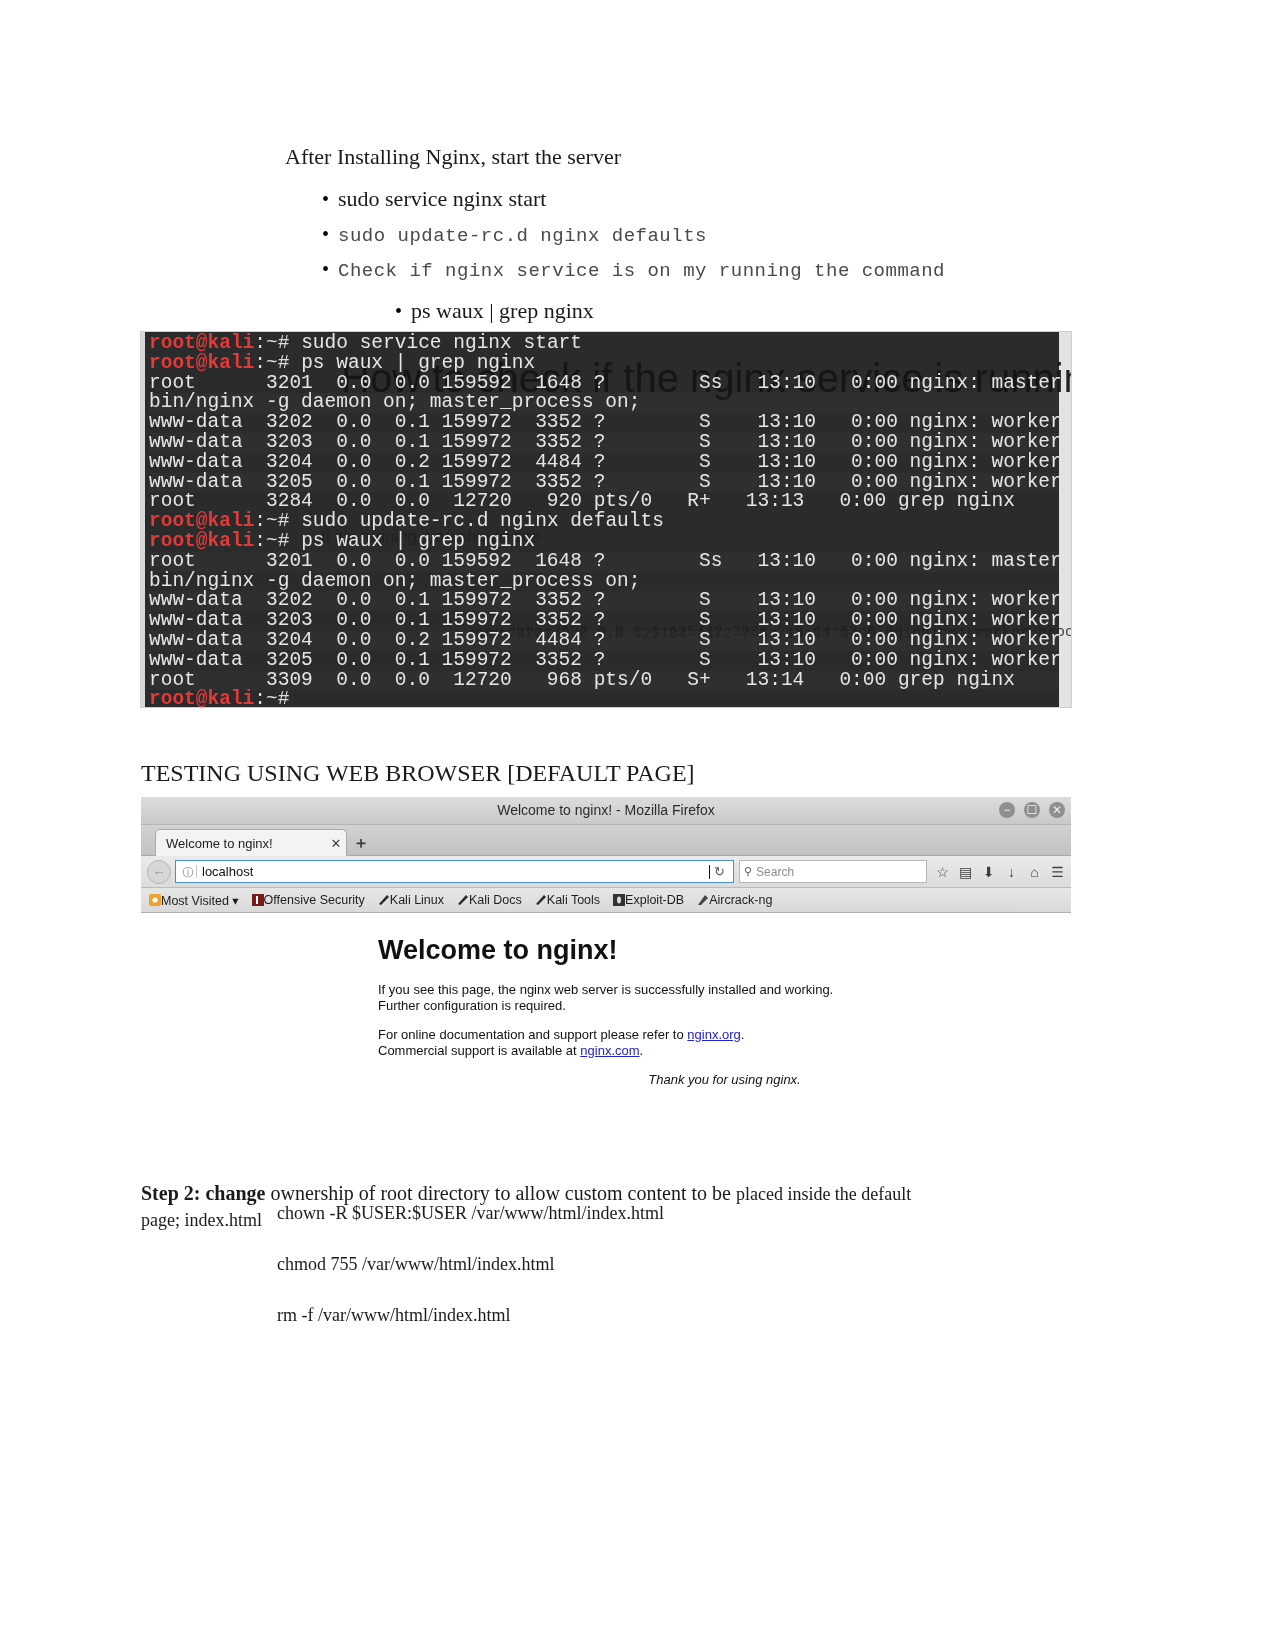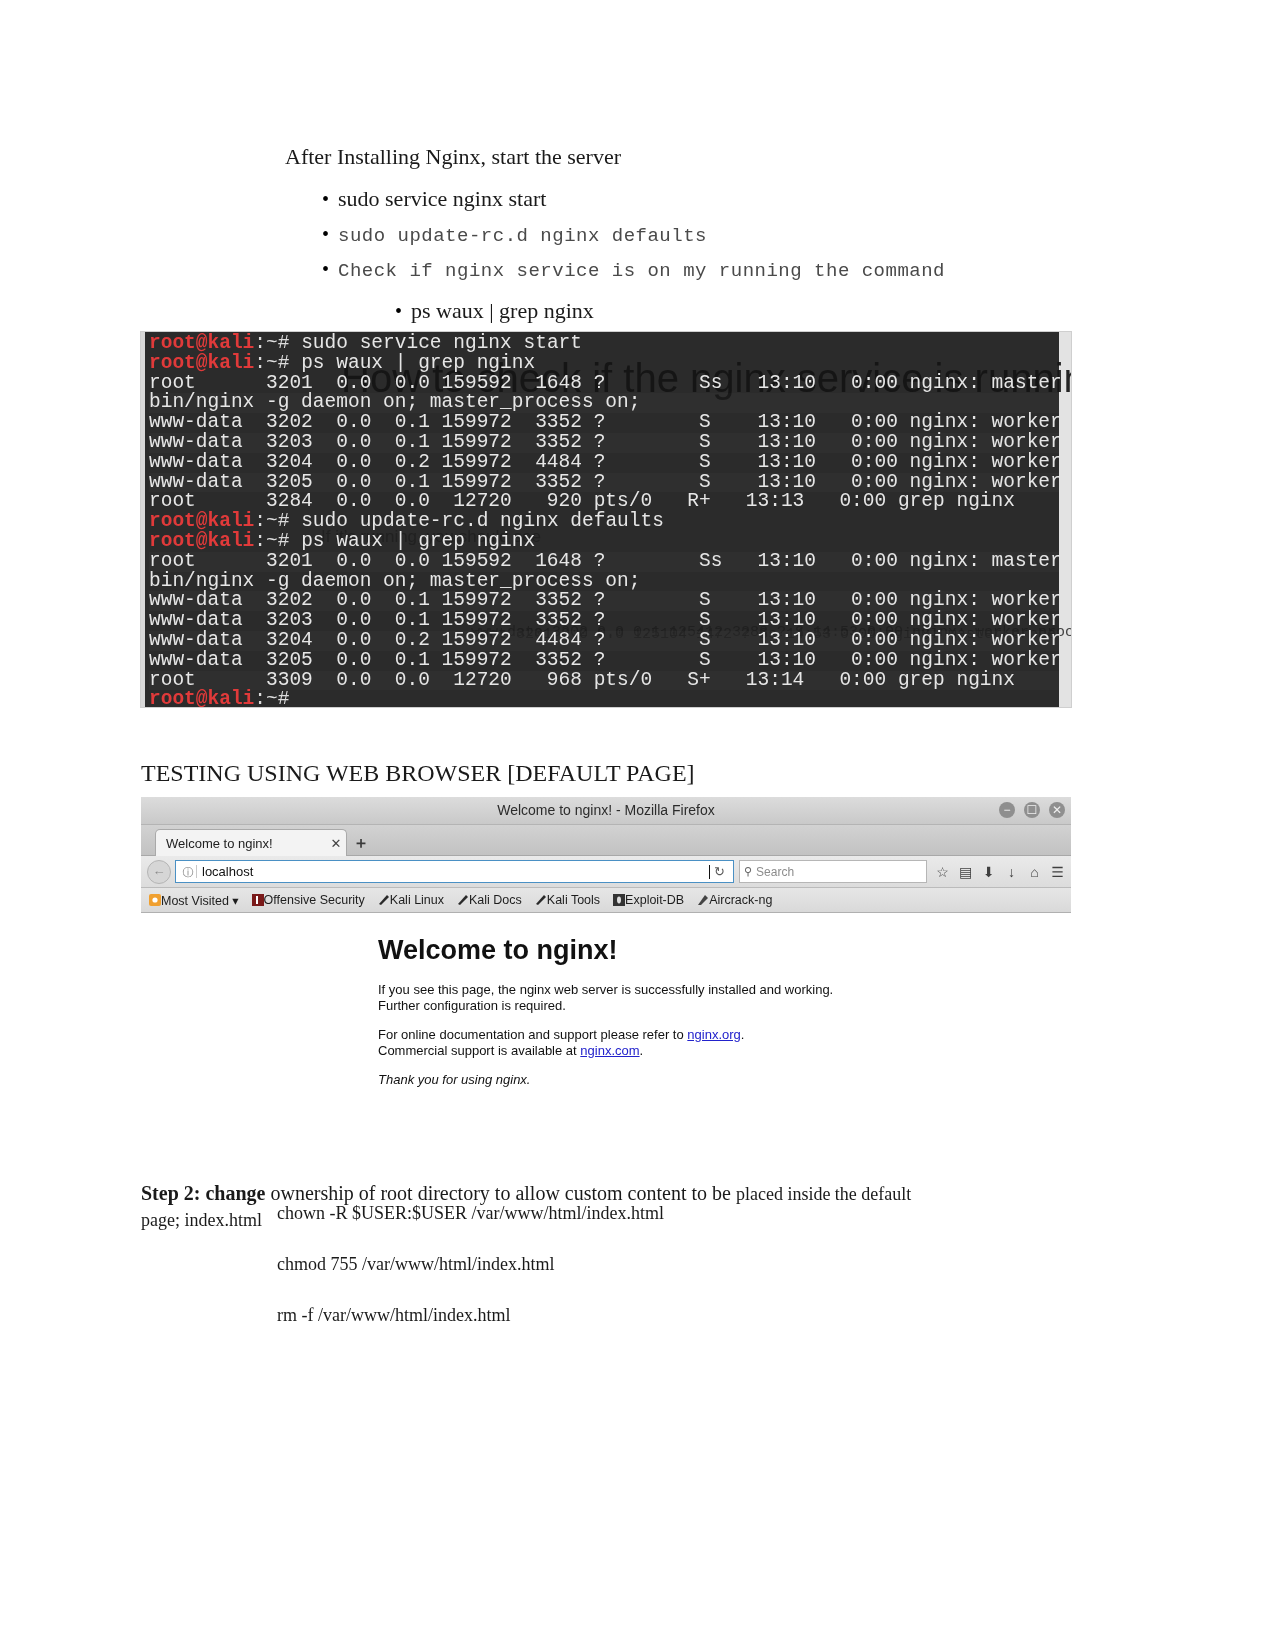--- a/index.html
+++ b/index.html
@@ -252,21 +252,21 @@
     margin: 0 0 16px 0;
   }
   .ng-p {
     font-family: "Liberation Sans", sans-serif;
     font-size: 13px; color: #111; line-height: 15.5px;
     margin: 4px 0 14px 0;
   }
   .ng-link { color: #2222cc; text-decoration: underline; }
   .ng-thanks {
     font-family: "Liberation Sans", sans-serif;
-    font-size: 13px; color: #111; font-style: italic; margin: 0;
+    font-size: 13px; color: #111; font-style: italic; margin: 0; text-align: center;
   }
 
   
   #step2 {
     position: absolute;
     left: 141px;
     top: 1150px;
     width: 925px;
     margin-top: 31px;
   }

